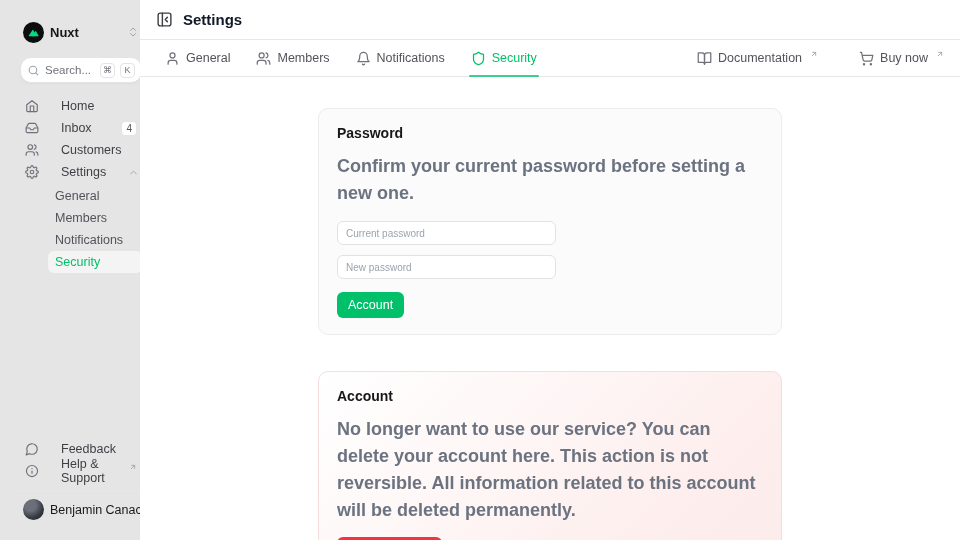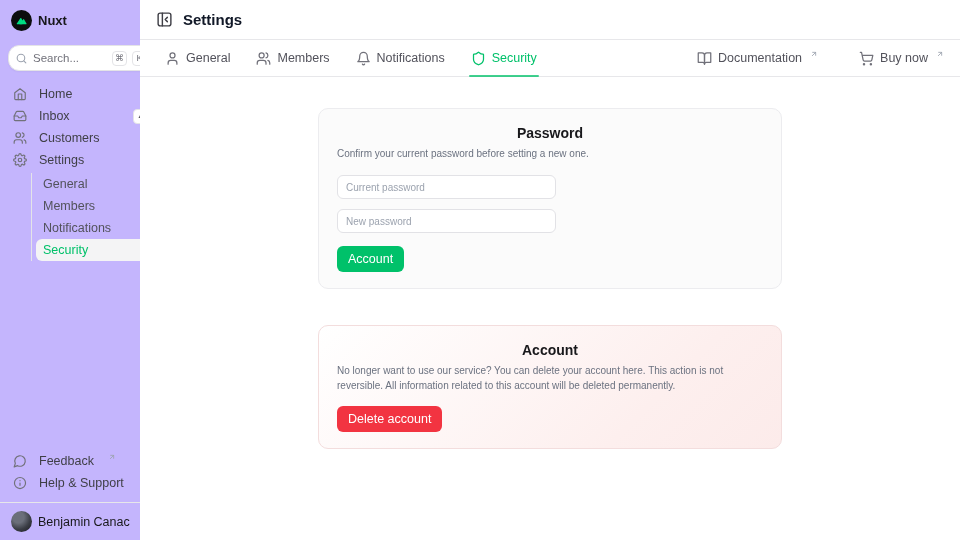--- a/index.html
+++ b/index.html
@@ -2,37 +2,37 @@
 <html style="--color-primary: #00c16a; --color-danger: #f23441;"><head>
 <meta charset="utf-8">
 <style>
   * { margin:0; padding:0; box-sizing:border-box; }
   html,body { width:960px; height:540px; overflow:hidden; background:#fff;
     font-family:"Liberation Sans", sans-serif; color:#18181b; }
 
   
   .sidebar { position:absolute; left:0; top:0; width:163px; height:540px;
     border-right:1px solid #e7e7ea; display:flex; flex-direction:column;
-    padding:8px; background:#c4b5fd; }
+    padding:20px; background:#e5e5e5; }
   .team-row { display:flex; align-items:center; gap:6px; height:24px; padding:0 3px; cursor:pointer; }
   .logo-circle { width:21px; height:21px; border-radius:50%; background:#0c0d0e;
     display:flex; align-items:center; justify-content:center; flex:0 0 auto; }
   .team-name { font-size:13px; font-weight:700; color:#18181b; flex:1; }
   .muted-ic { color:#9ca3af; display:flex; }
   .search-box { margin-top:13px; display:flex; align-items:center; gap:5px; height:26px;
     border:1px solid #e4e4e7; border-radius:11px; background:#fff; padding:0 6px;
     box-shadow:0 1px 2px rgba(0,0,0,.04); cursor:text; }
   .search-box input { border:none; outline:none; flex:1; min-width:0; font-size:11.5px;
     font-family:"Liberation Sans", sans-serif; color:#3f3f46; background:transparent; }
   .search-box input::placeholder { color:#71717a; }
   .kbd { font-size:9px; color:#71717a; border:1px solid #e4e4e7; border-radius:4px;
     background:#fff; min-width:15px; height:15px; line-height:13px; text-align:center;
     padding:0 2px; flex:0 0 auto; }
   .nav { margin-top:12px; display:flex; flex-direction:column; }
-  .nav-item { display:flex; align-items:center; gap:12px; height:22px; padding:0 5px;
+  .nav-item { display:flex; align-items:center; gap:22px; height:22px; padding:0 5px;
     border-radius:6px; font-size:12.5px; font-weight:500; color:#3f3f46; cursor:pointer; }
   .nav-item .ic { color:#71717a; display:flex; flex:0 0 auto; }
   .nav-item .lbl { flex:1; white-space:nowrap; }
   .badge { font-size:10px; color:#52525b; border:1px solid #e4e4e7; border-radius:4px;
     height:15px; line-height:13px; padding:0 4px; background:#fff; }
   .sub-list { margin-left:23px; border-left:1px solid #e4e4e7; padding-left:4px;
     display:flex; flex-direction:column; margin-top:2px; }
   .sub-item { height:22px; display:flex; align-items:center; padding:0 7px;
     font-size:12.5px; color:#52525b; border-radius:6px; cursor:pointer; white-space:nowrap; }
   .sub-item.active { background:#f4f4f5; color:var(--color-primary,#00c16a); font-weight:500; }
@@ -65,22 +65,22 @@
   .ghost-btn { display:flex; align-items:center; gap:6px; font-size:12.5px; font-weight:500;
     color:#52525b; background:none; border:none; cursor:pointer;
     font-family:"Liberation Sans", sans-serif;padding-left:21px; }
   .ghost-btn .ic { display:flex; color:#71717a; }
 
   .content { padding-top:31px; }
   .card { width:464px; margin:0 auto; border-radius:10px; padding:16px 18px; }
   .card-password { background:#fbfbfb; border:1px solid #ececef; margin-bottom:36px; }
   .card-account { background:linear-gradient(135deg,#ffffff 0%,#fdefee 70%,#fcebea 100%);
     border:1px solid #f3dddd; }
-  .card-title { font-size:14px; font-weight:700; color:#18181b;text-align:center; }
-  .card-desc { font-size:10px; color:#6b7280; margin-top:5px; line-height:1.5; max-width:430px; }
+  .card-title { font-size:14px; font-weight:700; color:#18181b; }
+  .card-desc { font-size:18px; color:#6b7280; margin-top:12px; line-height:1.5; max-width:430px;font-weight:bold; }
   .pw-input { display:block; width:219px; height:24px; border:1px solid #e2e2e6; border-radius:6px;
     padding:0 8px; font-size:10px; color:#18181b; background:#fff; margin-top:10px; outline:none;
     font-family:"Liberation Sans", sans-serif; }
   .pw-input:first-of-type { margin-top:14px; }
   .pw-input::placeholder { color:#9ca3af; }
   .btn { margin-top:13px; border:none; border-radius:6px; padding:6px 11px; font-size:12.5px;
     font-weight:500; color:#fff; cursor:pointer; font-family:"Liberation Sans", sans-serif; }
   .btn-primary { background:var(--color-primary,#00c16a); }
   .btn-danger { background:var(--color-danger,#fb2c36); }
 

